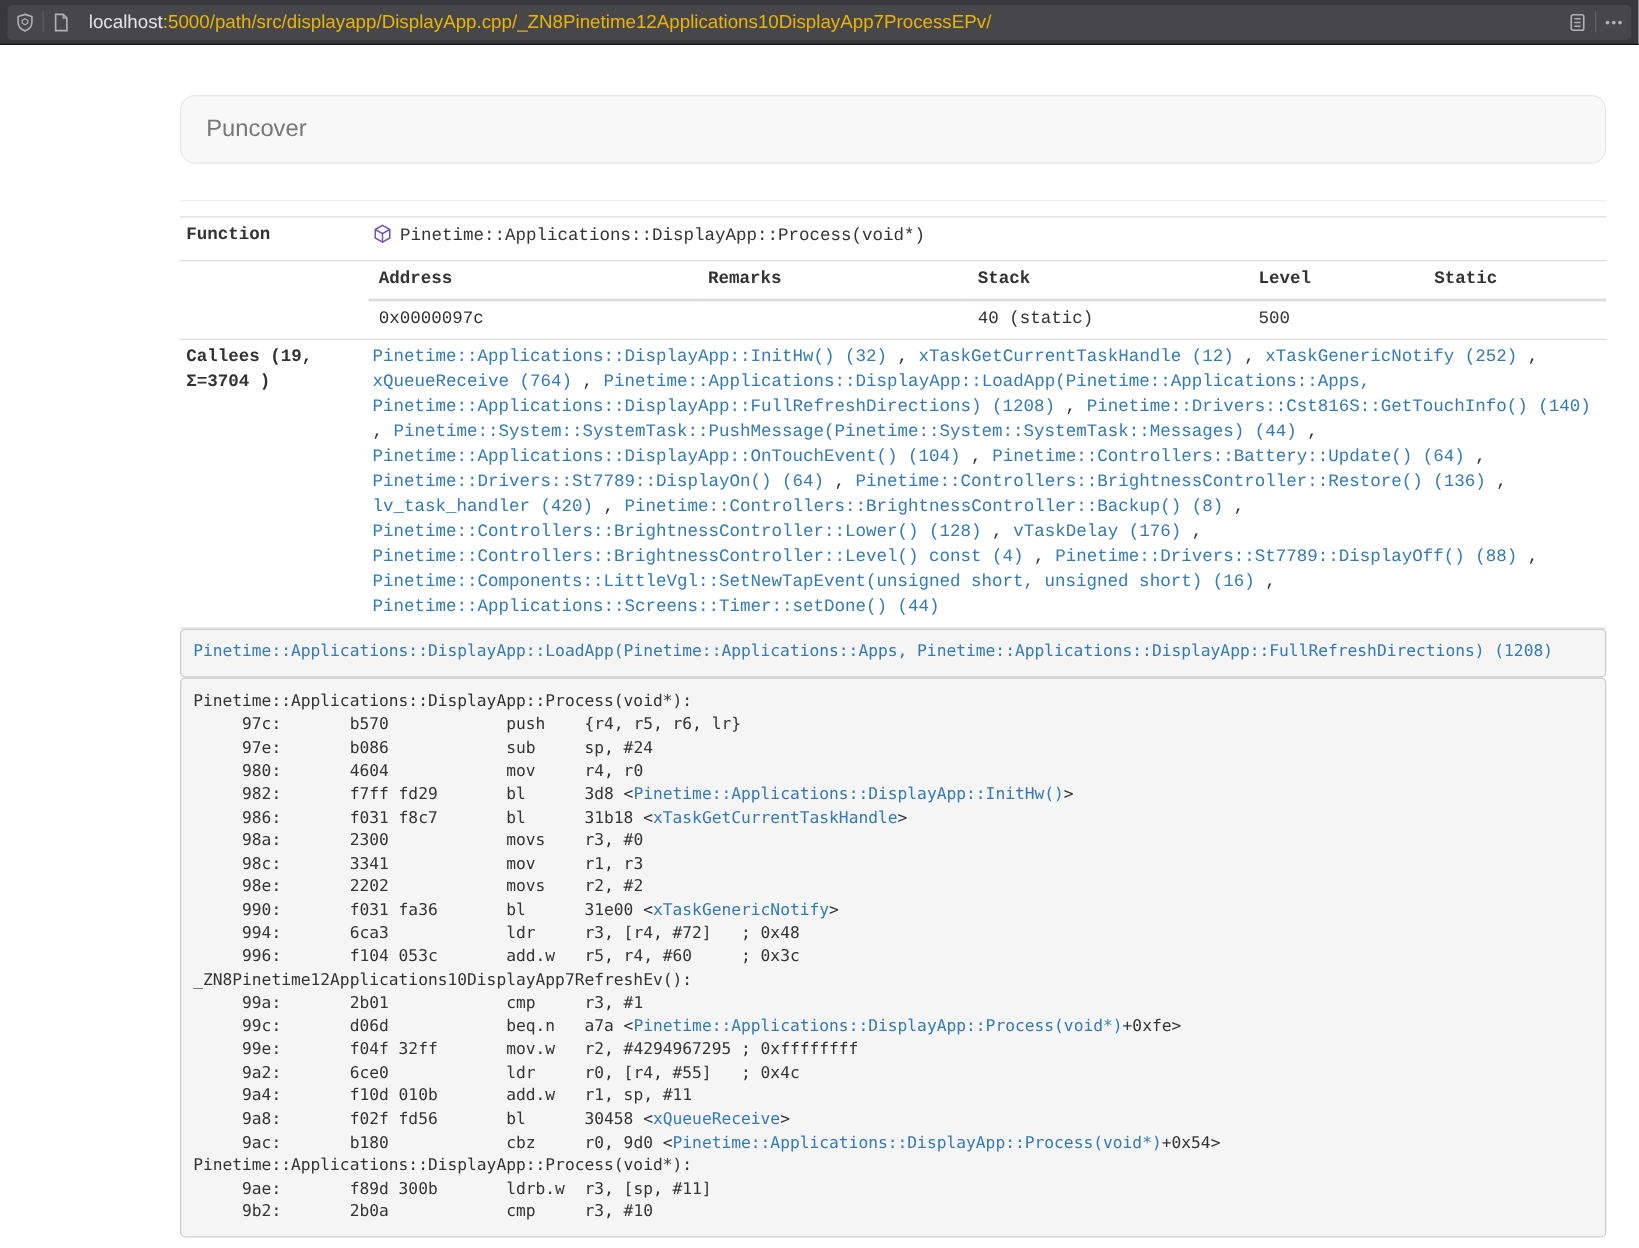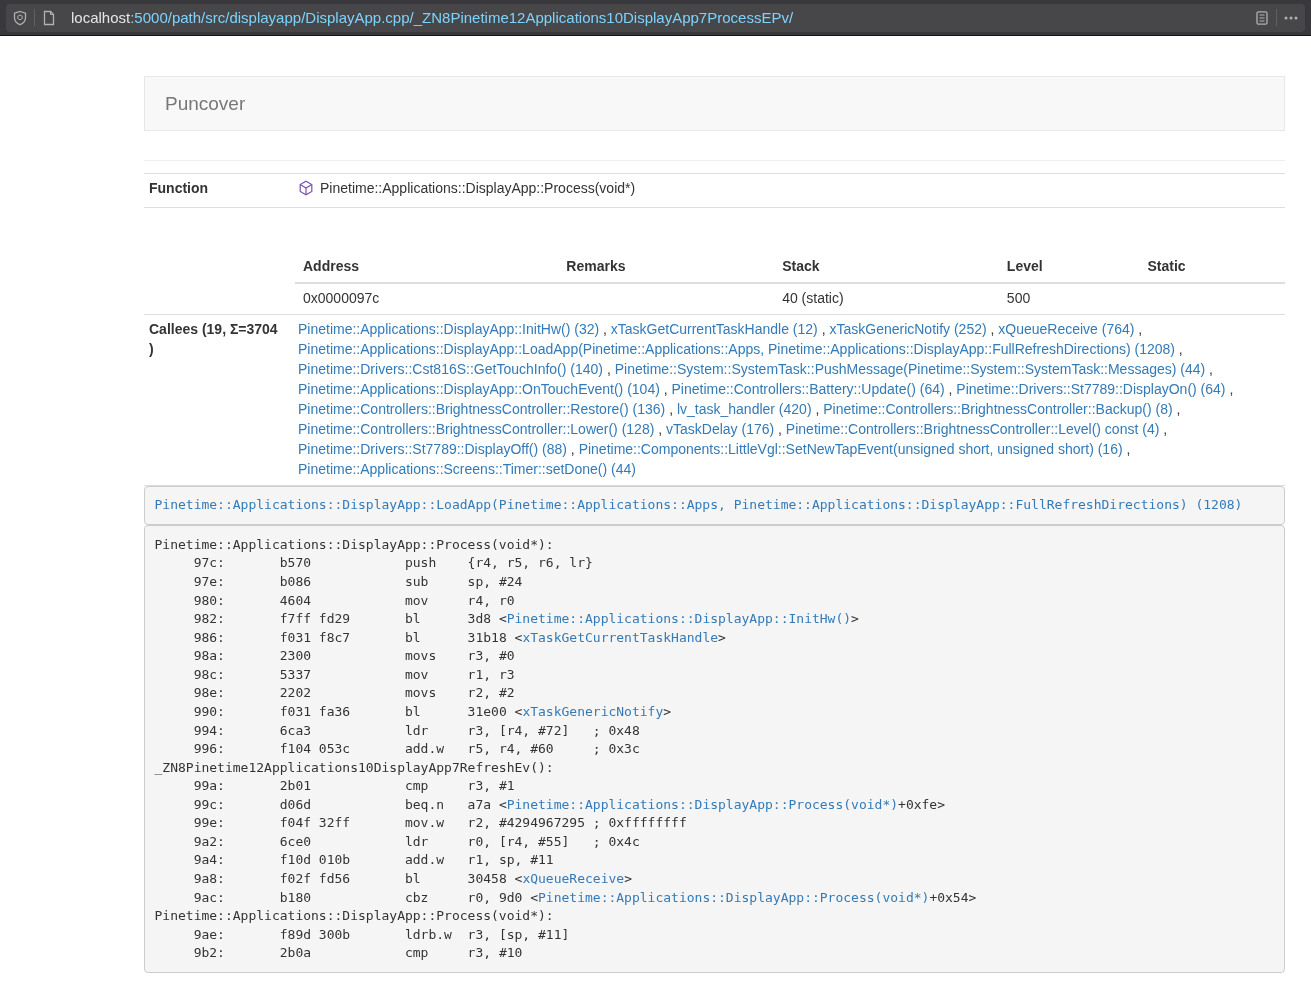--- a/index.html
+++ b/index.html
@@ -12,42 +12,42 @@
   .toolbar { height: 36px; background: #38383d; border-bottom: 1px solid #141417;
              display: flex; align-items: center; }
   .url-bar { flex: 1; height: 28px; margin: 0 6px; background: #47474a;
              border-radius: 4px; display: flex; align-items: center; }
   .tb-btn { display: flex; align-items: center; justify-content: center;
             width: 28px; height: 28px; cursor: pointer; flex: none; }
   .tb-divider { width: 1px; height: 17px; background: #5f5f64; flex: none; }
   .url-text { flex: 1; font-size: 15px; margin-left: 8px; white-space: nowrap;
               overflow: hidden; cursor: text; }
   .url-host { color: #e5e5e5; }
-  .url-path { color: #7dd3fc; }
+  .url-path { color: #eab308; }
   
   .container { width: 1141px; margin-left: 144px; }
   .navbar { margin-top: 40px; height: 55px; background: #f8f8f8;
-            border: 1px solid #e7e7e7; border-radius: 0;
+            border: 1px solid #e7e7e7; border-radius: 12px;
             display: flex; align-items: center; }
   .brand { font-size: 19px; color: #777; padding-left: 20px; cursor: pointer; }
   hr.rule { border: none; border-top: 1px solid #eee; margin: 29px 0 0 0; }
   .breadcrumb { margin-top: 21px; font-size: 15px; color: #777; }
   .link { color: #337ab7; text-decoration: none; cursor: pointer; }
   .bc-sep { color: #ccc; }
   .bc-suffix { color: #777; }
   
   table.fn-table { margin-top: 12px; width: 100%; border-collapse: collapse;
                    font-size: 14px; line-height: 1.42857;
                    border-bottom: 1px solid #ddd; }
-  .fn-table > tbody > tr { border-top: 1px solid #ddd; }
+  .fn-table > tbody > tr { border-top: 1px solid #ddd; font-family: Liberation Mono, monospace; }
   .fn-table > tbody > tr > th { text-align: left; vertical-align: top;
                    padding: 5px; width: 146px; font-weight: bold; color: #333; }
   .fn-table > tbody > tr > td { padding: 5px 8px; vertical-align: top; }
   .fn-table > tbody > tr > td.nopad { padding: 0 0 0 5px; }
-  table.inner { width: 100%; border-collapse: collapse; margin-top: 44px; }
+  table.inner { width: 100%; border-collapse: collapse; }
   .inner th { text-align: left; padding: 5px 8px; border-bottom: 2px solid #ddd;
               font-weight: bold; }
   .inner td { padding: 5px 8px; }
   .fn-icon { display: inline-block; vertical-align: -3px; margin-right: 6px; }
   
   pre.codeish { font-family: "DejaVu Sans Mono", monospace; font-size: 13px;
        line-height: 1.42857; background: #f5f5f5; border: 1px solid #ccc;
        border-radius: 4px; padding: 9.5px; margin: 0;
        tab-size: 8; -moz-tab-size: 8; white-space: pre; overflow: hidden;
        color: #333; }
@@ -153,21 +153,21 @@
 
   <pre class="codeish sym-pre"><a class="link">Pinetime::Applications::DisplayApp::LoadApp(Pinetime::Applications::Apps, Pinetime::Applications::DisplayApp::FullRefreshDirections) (1208)</a></pre>
 
   <pre class="codeish asm-pre" id="asm"><span>Pinetime::Applications::DisplayApp::Process(void*):</span>
 <span>     97c:	b570      	push	{r4, r5, r6, lr}</span>
 <span>     97e:	b086      	sub	sp, #24</span>
 <span>     980:	4604      	mov	r4, r0</span>
 <span>     982:	f7ff fd29 	bl	3d8 &lt;</span><a class="link">Pinetime::Applications::DisplayApp::InitHw()</a><span>&gt;</span>
 <span>     986:	f031 f8c7 	bl	31b18 &lt;</span><a class="link">xTaskGetCurrentTaskHandle</a><span>&gt;</span>
 <span>     98a:	2300      	movs	r3, #0</span>
-<span>     98c:	5337      	mov	r1, r3</span>
+<span>     98c:	3341      	mov	r1, r3</span>
 <span>     98e:	2202      	movs	r2, #2</span>
 <span>     990:	f031 fa36 	bl	31e00 &lt;</span><a class="link">xTaskGenericNotify</a><span>&gt;</span>
 <span>     994:	6ca3      	ldr	r3, [r4, #72]	; 0x48</span>
 <span>     996:	f104 053c 	add.w	r5, r4, #60	; 0x3c</span>
 <span>_ZN8Pinetime12Applications10DisplayApp7RefreshEv():</span>
 <span>     99a:	2b01      	cmp	r3, #1</span>
 <span>     99c:	d06d      	beq.n	a7a &lt;</span><a class="link">Pinetime::Applications::DisplayApp::Process(void*)</a><span>+0xfe&gt;</span>
 <span>     99e:	f04f 32ff 	mov.w	r2, #4294967295	; 0xffffffff</span>
 <span>     9a2:	6ce0      	ldr	r0, [r4, #55]	; 0x4c</span>
 <span>     9a4:	f10d 010b 	add.w	r1, sp, #11</span>

